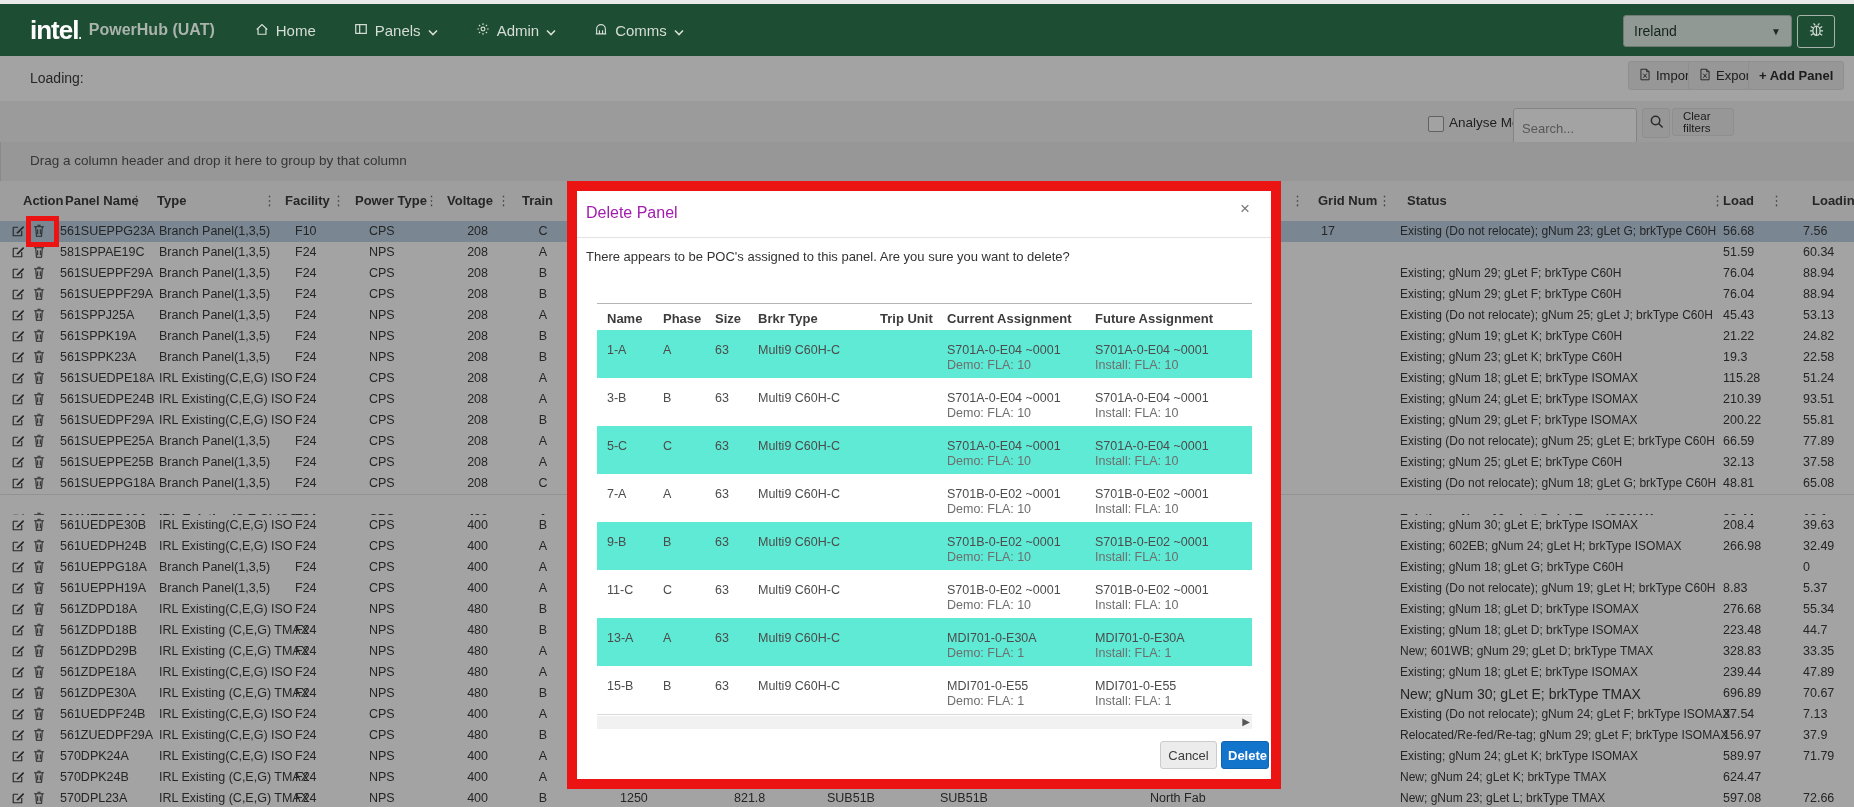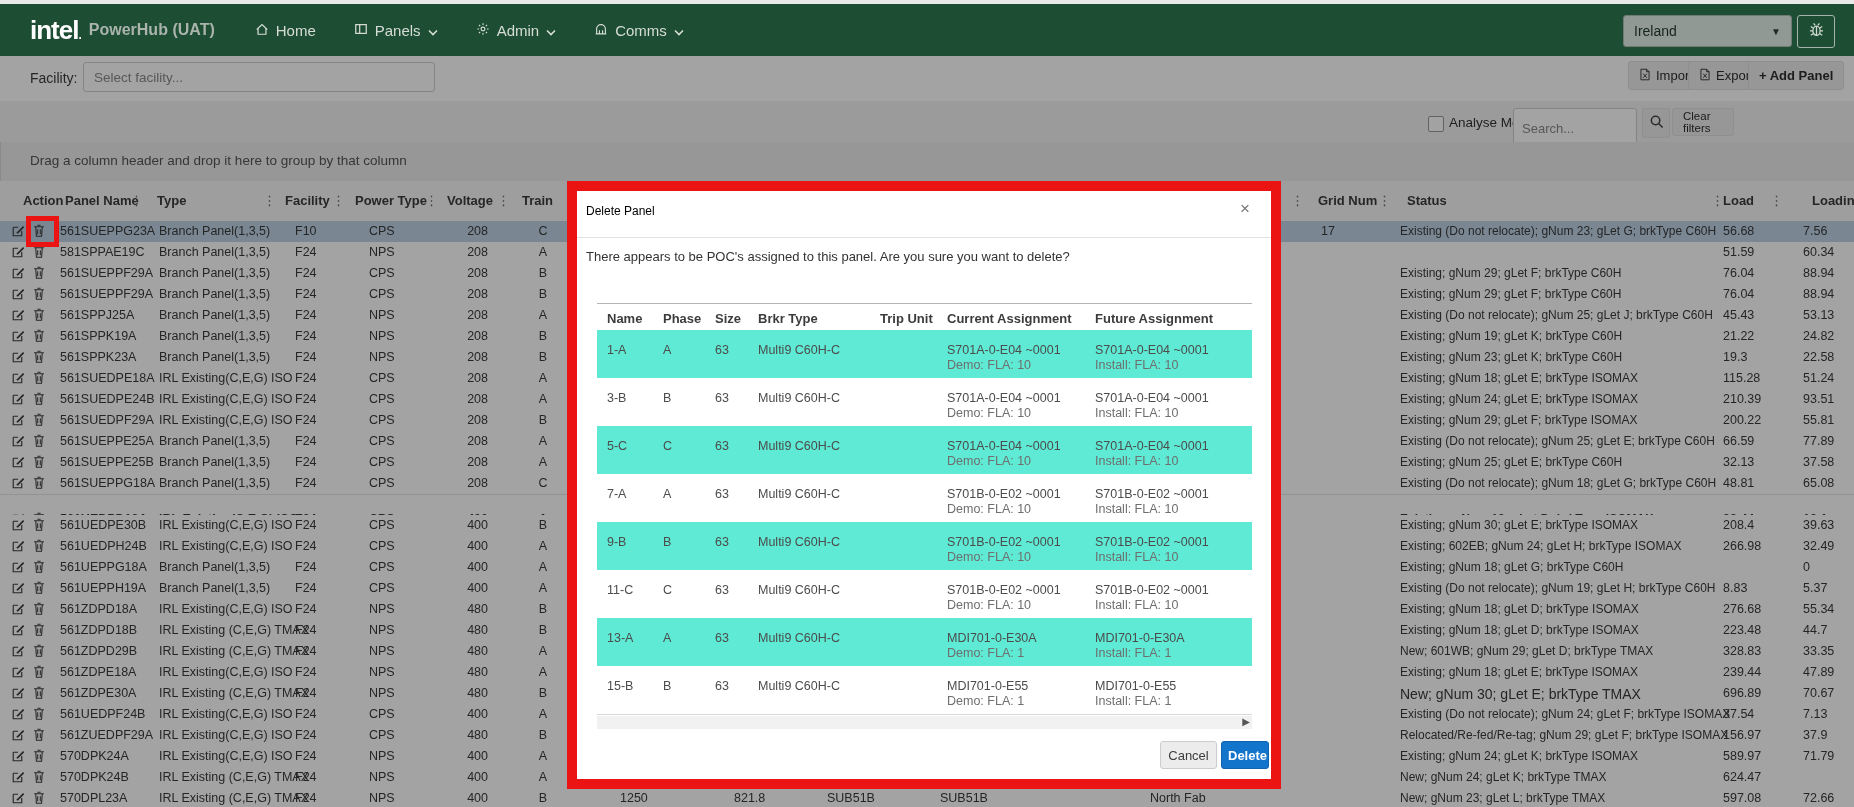--- a/index.html
+++ b/index.html
@@ -48,21 +48,21 @@
   #grid-rows .grow.sel{background:#bfd4e6;}
   .gcell{position:absolute;top:3px;font-size:12.5px;color:#3a3a3a;white-space:nowrap;}
   .icon-btn{position:absolute;top:3px;cursor:pointer;line-height:0;}
   
   .dim{left:0;top:56px;width:1854px;height:751px;background:rgba(0,0,0,0.36);z-index:40;}
   
   .anno1{left:26px;top:216px;width:23px;height:21px;border:5px solid #ec1313;z-index:50;}
   
   .modal-wrap{left:567px;top:181px;width:694px;height:588px;border:10px solid #ec1313;background:#fff;z-index:60;}
   .modal{position:relative;width:100%;height:100%;background:#fff;}
-  .m-title{position:absolute;left:9px;top:13px;font-size:12px;color:#000000;}
+  .m-title{position:absolute;left:9px;top:13px;font-size:16px;color:#a21caf;}
   .m-close{position:absolute;left:663px;top:9px;font-size:17px;color:#777;cursor:pointer;line-height:1;}
   .m-divider{position:absolute;left:0;top:46px;width:100%;height:1px;background:#e3e3e3;}
   .m-msg{position:absolute;left:9px;top:58px;font-size:13px;color:#333;}
   .m-table-head{position:absolute;left:20px;top:112px;width:655px;height:27px;border-top:1px solid #b5b5b5;
       border-bottom:2px solid #4a4a4a;}
   .m-hlabel{position:absolute;top:7px;font-size:13px;font-weight:bold;color:#3c3c3c;white-space:nowrap;}
   #m-rows .mrow{position:absolute;left:20px;width:655px;height:48px;border-bottom:1px solid #d9d9d9;background:#fff;}
   #m-rows .mrow.alt{background:#5eead4;}
   .mcell{position:absolute;top:13px;font-size:12.5px;color:#4c4c4c;white-space:nowrap;}
   .mcell2{position:absolute;top:28px;font-size:12.5px;color:#6e6e6e;white-space:nowrap;}
@@ -127,22 +127,21 @@
     </div>
     <div class="bug-btn">
       <span><svg width="17" height="17" viewBox="0 0 16 16" stroke="#cfd8d1" fill="none" stroke-width="1.2">
             <ellipse cx="8" cy="9.2" rx="3.4" ry="4.3"></ellipse>
             <path d="M8 4.9V13.5M5.2 2.2l1.6 2M10.8 2.2l-1.6 2M1.8 9.2h2.8M11.4 9.2h2.8M2.6 13.4l2.6-1.7M13.4 13.4l-2.6-1.7M2.6 5.2l2.6 1.6M13.4 5.2l-2.6 1.6"></path>
           </svg></span>
     </div>
   </div>
 
   <div class="abs facility-bar"></div>
-  <span class="abs facility-label">Facility:</span>
-  <input class="abs facility-input" placeholder="Select facility..." style="">
+  <span class="abs facility-label">Loading:</span>
   <div class="abs toolbtn" style="left:1628px;top:61px;">
     <span><svg width="12" height="13" viewBox="0 0 14 16" fill="none" stroke="#3d3d3d" stroke-width="1.2">
           <path d="M2 1.5h7l3 3V14.5H2z"></path>
           <path d="M9 1.5v3h3"></path>
           <path d="M4.8 7l4.4 5M9.2 7l-4.4 5"></path>
         </svg></span>
     <span>Import</span>
   </div>
   <div class="abs toolbtn" style="left:1688px;top:61px;">
     <span><svg width="12" height="13" viewBox="0 0 14 16" fill="none" stroke="#3d3d3d" stroke-width="1.2">

